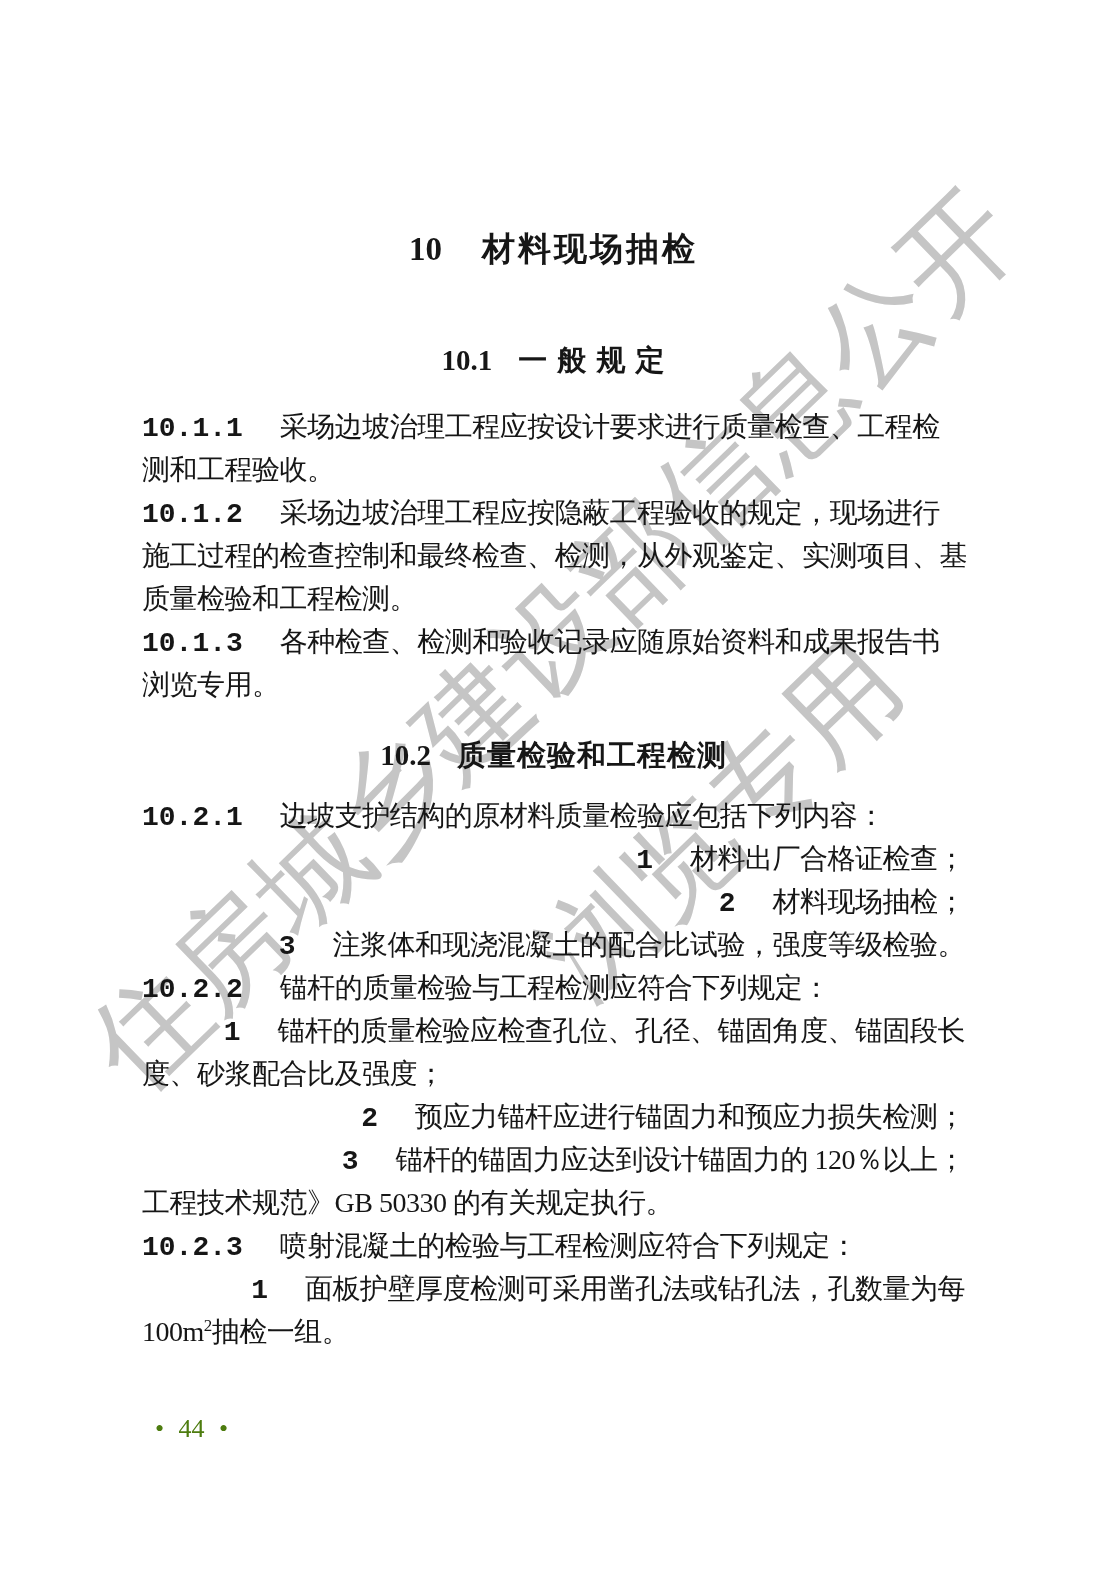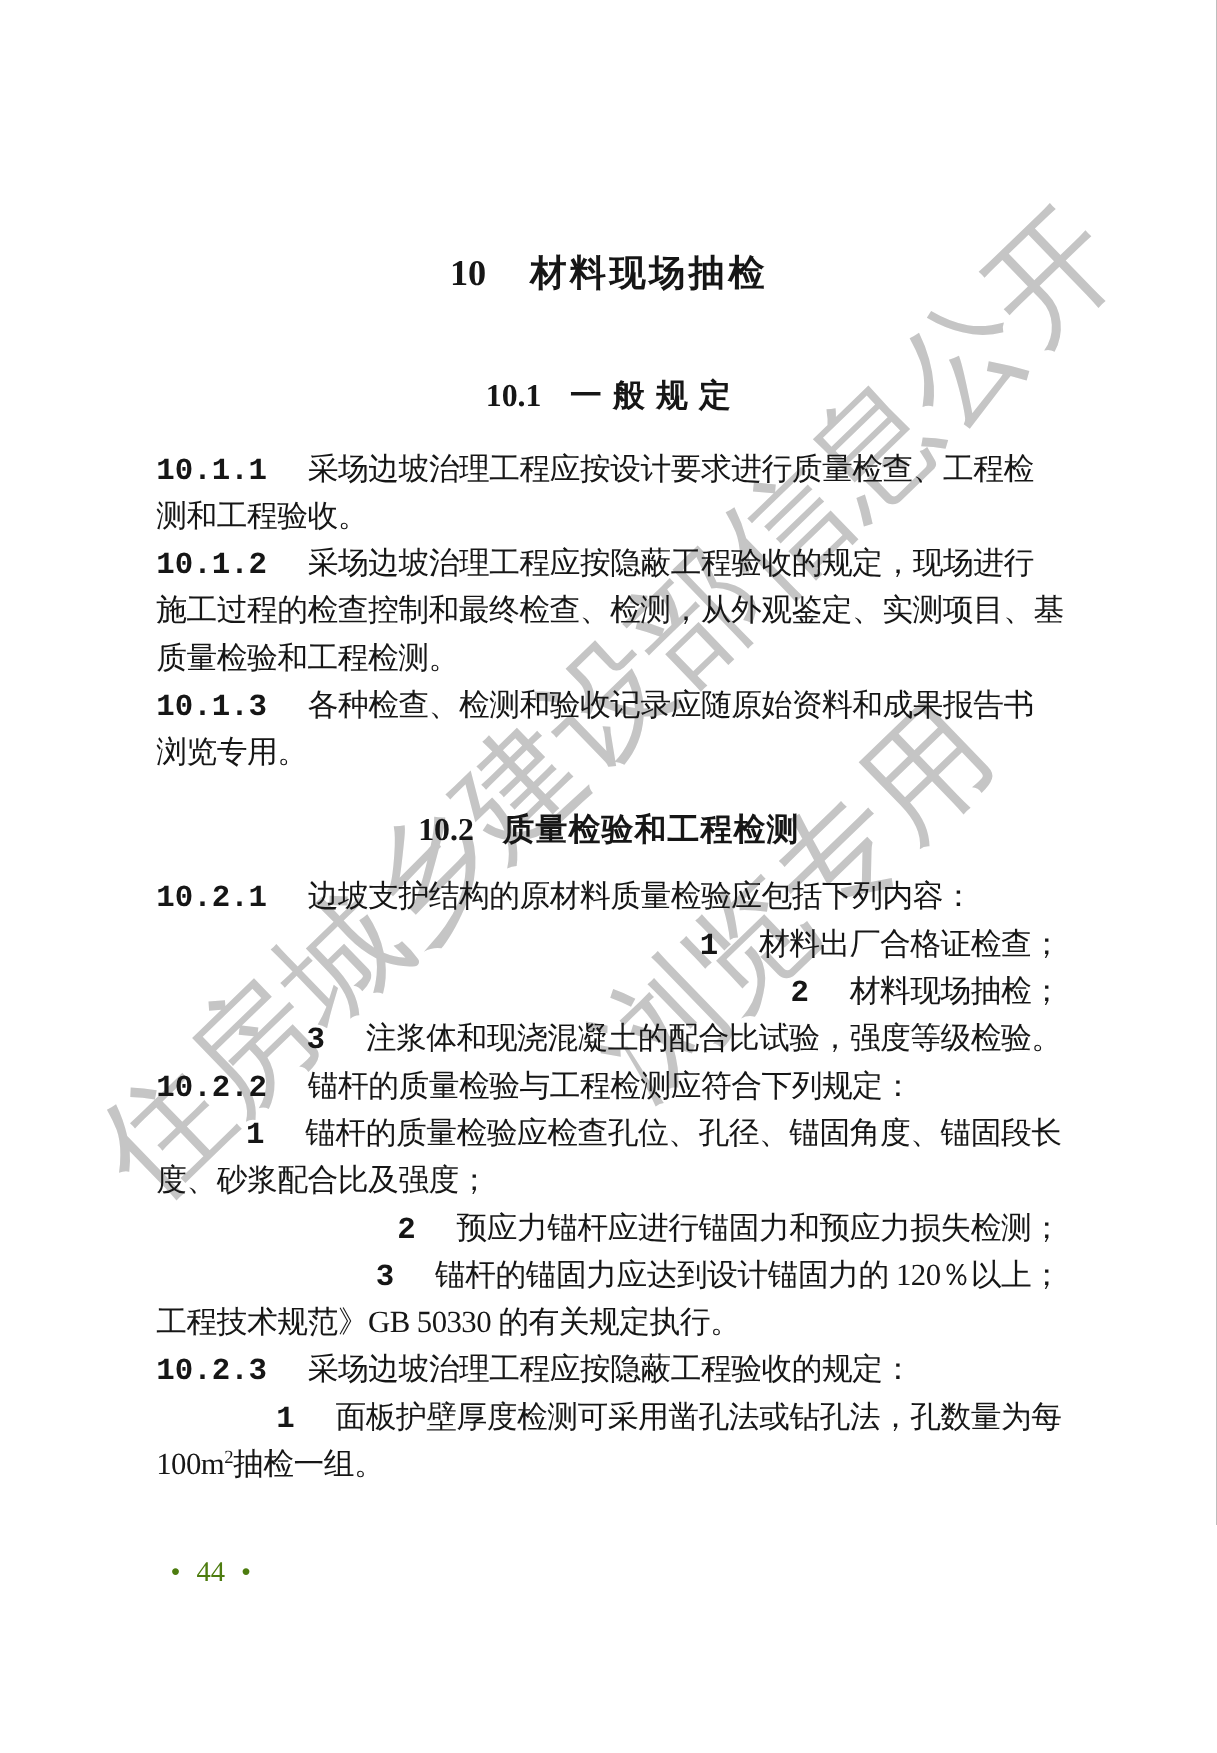--- a/index.html
+++ b/index.html
@@ -118,21 +118,21 @@
     <div class="body-line first-after-sec2"><span class="num">10.2.1</span><span>边坡支护结构的原材料质量检验应包括下列内容：</span></div>
     <div class="body-line item"><span class="num">1</span><span>材料出厂合格证检查；</span></div>
     <div class="body-line item"><span class="num">2</span><span>材料现场抽检；</span></div>
     <div class="body-line item"><span class="num">3</span><span>注浆体和现浇混凝土的配合比试验，强度等级检验。</span></div>
     <div class="body-line"><span class="num">10.2.2</span><span>锚杆的质量检验与工程检测应符合下列规定：</span></div>
     <div class="body-line item"><span class="num">1</span><span>锚杆的质量检验应检查孔位、孔径、锚固角度、锚固段长</span></div>
     <div class="body-line"><span>度、砂浆配合比及强度；</span></div>
     <div class="body-line item"><span class="num">2</span><span>预应力锚杆应进行锚固力和预应力损失检测；</span></div>
     <div class="body-line item"><span class="num">3</span><span>锚杆的锚固力应达到设计锚固力的 120％以上；</span></div>
     <div class="body-line"><span>工程技术规范》GB 50330 的有关规定执行。</span></div>
-    <div class="body-line"><span class="num">10.2.3</span><span>采场边坡治理工程应按隐蔽工程验收的规定：</span></div>
+    <div class="body-line"><span class="num">10.2.3</span><span>喷射混凝土的检验与工程检测应符合下列规定：</span></div>
     <div class="body-line item"><span class="num">1</span><span>面板护壁厚度检测可采用凿孔法或钻孔法，孔数量为每</span></div>
     <div class="body-line"><span>100m</span><sup>2</sup><span>抽检一组。</span></div>
 
   </div>
 
   <div class="footer">• 44 •</div>
 
 </div>
 
 </body></html>

